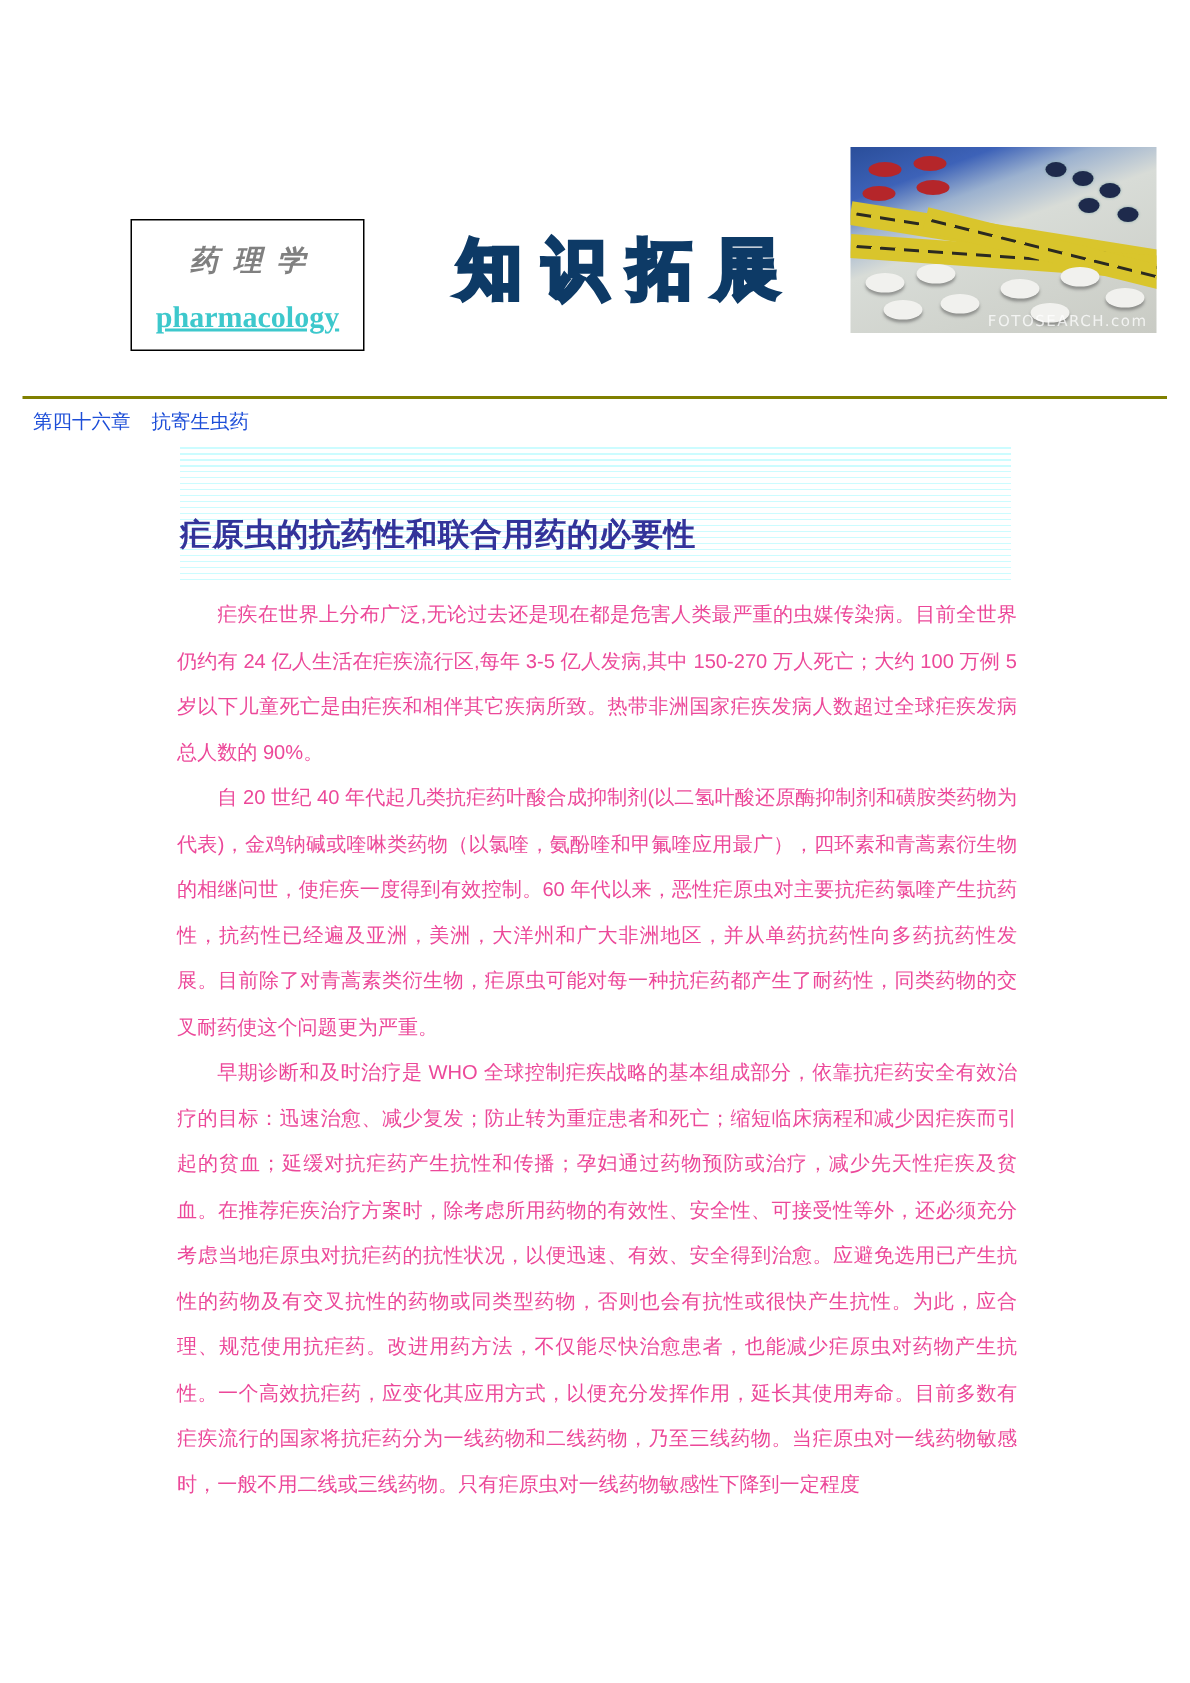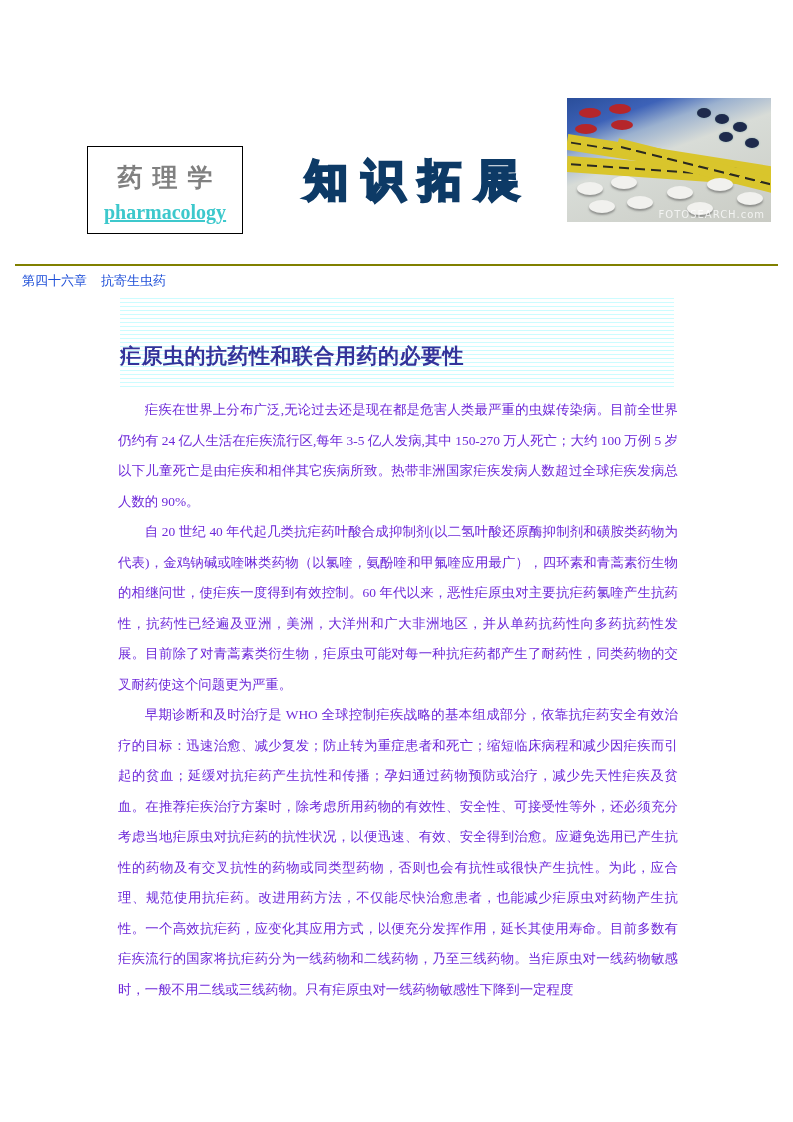--- a/index.html
+++ b/index.html
@@ -1,23 +1,23 @@
 <!DOCTYPE html>
 <html><head>
 <meta charset="utf-8">
 <style>
   html, body { margin: 0; padding: 0; background: #ffffff; }
   body { width: 793px; height: 1122px; position: relative; overflow: hidden;
          font-family: "DejaVu Serif", "Liberation Serif", serif; }
 
   .subject-box { position: absolute; left: 87px; top: 146px; width: 156px; height: 88px;
                  border: 1px solid #000; box-sizing: border-box; text-align: center; }
-  .subject-cn { position: absolute; left: 0; right: 0; top: 14px; font-size: 25px;
+  .subject-cn { position: absolute; left: 0; right: 0; top: 14px; font-size: 19px;
                 color: #808080; letter-spacing: 10px; padding-left: 10px; font-weight: bold;
-                font-family: "DejaVu Sans", sans-serif; }
+                font-family: "DejaVu Sans", sans-serif; font-style: italic; }
   .subject-en { position: absolute; left: 0; right: 0; top: 54px; font-size: 20px;
                 color: #3dc8cc; font-weight: bold; font-family: "Liberation Serif", serif; text-decoration: underline; }
 
   .banner-title { position: absolute; left: 305px; top: 146px; height: 68px; line-height: 68px;
                   font-size: 43px; font-weight: bold; color: #ec4899; letter-spacing: 14px;
                   font-family: "DejaVu Sans", sans-serif;
                   -webkit-text-stroke: 3px #0d3a66;
                   text-shadow: 0 0 1px #0d3a66; }
 
   .photo { position: absolute; left: 567px; top: 98px; width: 204px; height: 124px; overflow: hidden;
@@ -38,21 +38,21 @@
   .chapter { position: absolute; left: 22px; top: 272px; font-size: 13px; color: #1d4ed8;
              font-family: "DejaVu Serif", serif; }
   .chapter span + span { margin-left: 14px; }
 
   .title-band { position: absolute; left: 120px; top: 298px; width: 554px; height: 91px;
                 background: repeating-linear-gradient(180deg, #ccfcff 0px, #ccfcff 1px, #ffffff 1px, #ffffff 4px); }
   .title { position: absolute; left: 0; right: 0; top: 44px; text-align: left; font-size: 21px;
            font-weight: bold; color: #33339a; font-family: "DejaVu Sans", sans-serif; letter-spacing: 0.5px; }
 
   .body-text { position: absolute; left: 118px; top: 395px; width: 560px; font-size: 13.4px;
-               color: #6d28d9; line-height: 30.5px; text-align: justify; font-family: Liberation Serif, serif; }
+               color: #ec4899; line-height: 30.5px; text-align: justify; font-family: Liberation Sans, sans-serif; }
   .body-text p { margin: 0; text-indent: 2em; }
 </style>
 </head>
 <body>
 
 <div class="subject-box">
   <div class="subject-cn">药理学</div>
   <div class="subject-en">pharmacology</div>
 </div>
 

